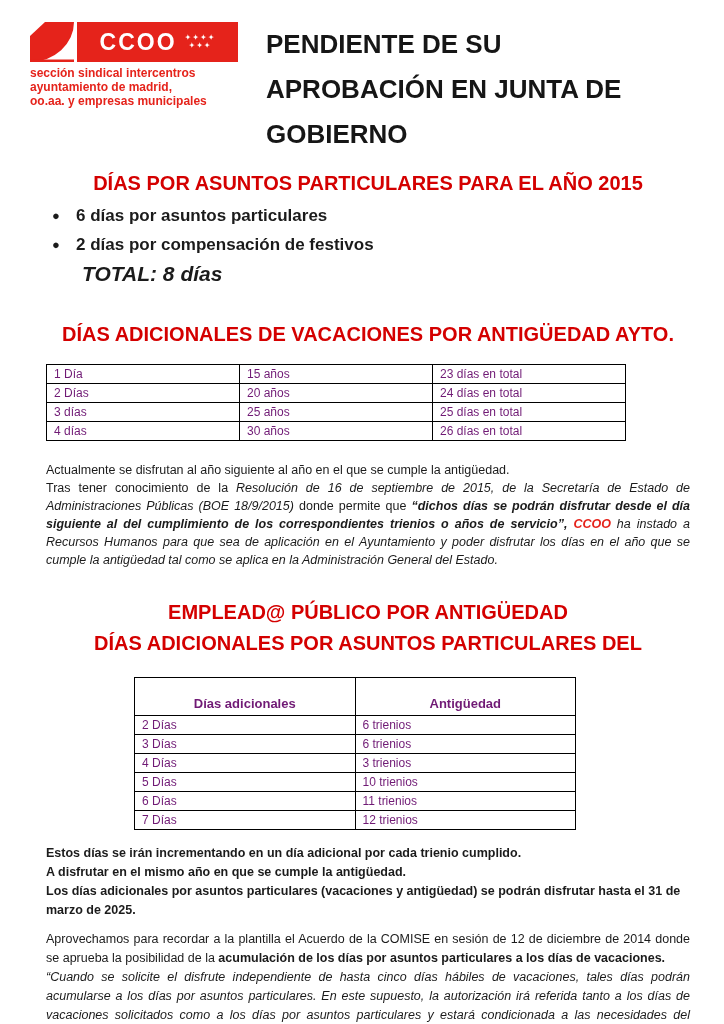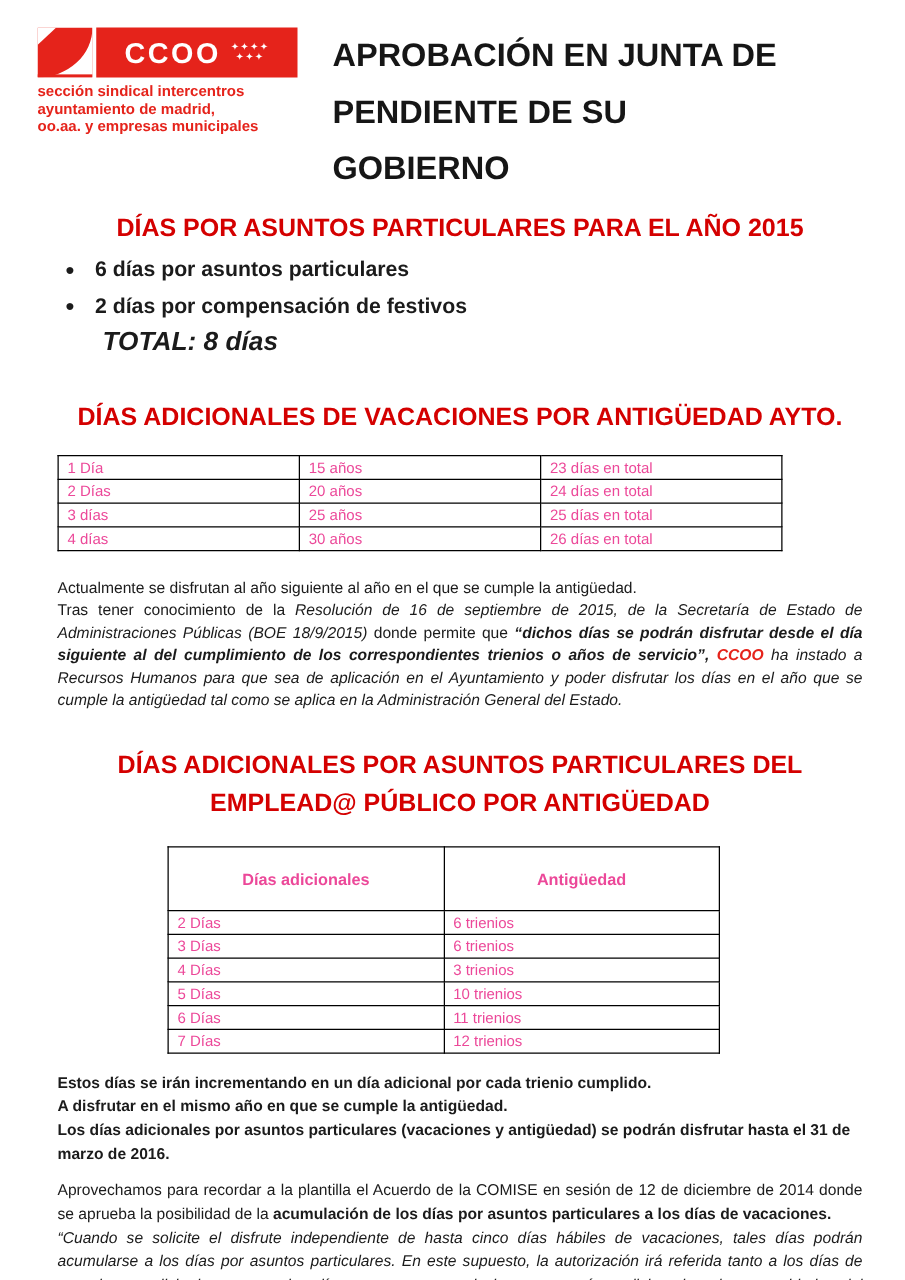--- a/index.html
+++ b/index.html
@@ -43,29 +43,29 @@
   }
   .h1{margin-top:14px;}
   .h2{margin-top:34px;}
   .h3{margin-top:28px;line-height:31px;}
 
   .bullet-line{display:flex;font-weight:bold;font-size:17px;line-height:29px;margin-top:0;}
   .bullets{margin-top:6px;padding-left:6px;}
   .dot{width:24px;flex:none;text-align:left;font-size:13px;}
   .total-line{font-weight:bold;font-size:21px;line-height:29px;padding-left:30px;font-style:italic;}
 
-  table{border-collapse:collapse;font-size:12px;color:#ec4899;}
+  table{border-collapse:collapse;font-size:12px;color:#701a75;}
   td,th{border:1px solid var(--tborder);padding:1px 7px;line-height:16px;}
 
   .t1{margin-top:18px;width:580px;table-layout:fixed;}
   .t1 td{height:16px;}
 
   .t2{margin-top:18px;margin-left:88px;width:442px;table-layout:fixed;}
   .t2 th{
-    height:33px;font-size:13px;font-weight:bold;text-align:center;vertical-align:bottom;padding-bottom:16px;
+    height:33px;font-size:13px;font-weight:bold;text-align:center;vertical-align:bottom;padding-bottom:3px;
   }
   .t2 td{height:16px;}
   .t2 td.c2{text-align:left;}
 
   .para{font-size:12.5px;line-height:18px;text-align:justify;}
   .para-1{margin-top:20px;}
   .it{font-style:italic;}
   .bi{font-weight:bold;font-style:italic;}
   .red-bi{color:var(--brand);font-weight:bold;font-style:italic;}
   .b{font-weight:bold;}
@@ -98,22 +98,22 @@
           </span>
         </div>
       </div>
       <div class="tagline">
         <div>sección sindical intercentros</div>
         <div>ayuntamiento de madrid,</div>
         <div>oo.aa. y empresas municipales</div>
       </div>
     </div>
     <div class="doc-title">
+      <div>PENDIENTE DE SU</div>
       <div>APROBACIÓN EN JUNTA DE</div>
-      <div>PENDIENTE DE SU</div>
       <div>GOBIERNO</div>
     </div>
   </div>
 
   <div class="content">
 
     <div class="h-red h1">DÍAS POR ASUNTOS PARTICULARES PARA EL AÑO 2015</div>
     <div class="bullets">
       <div class="bullet-line">
         <span class="dot">●</span>
@@ -152,22 +152,22 @@
         </tr>
       </tbody>
     </table>
 
     <div class="para para-1">
       <div>Actualmente se disfrutan al año siguiente al año en el que se cumple la antigüedad.</div>
       <div><span>Tras tener conocimiento de la </span><span class="it">Resolución de 16 de septiembre de 2015, de la Secretaría de Estado de Administraciones Públicas (BOE 18/9/2015)</span><span> donde permite que </span><span class="bi">“dichos días se podrán disfrutar desde el día siguiente al del cumplimiento de los correspondientes trienios o años de servicio”, </span><span class="red-bi">CCOO</span><span class="it"> ha instado a Recursos Humanos para que sea de aplicación en el Ayuntamiento y poder disfrutar los días en el año que se cumple la antigüedad tal como se aplica en la Administración General del Estado.</span></div>
     </div>
 
     <div class="h-red h3">
+      <div>EMPLEAD@  PÚBLICO POR ANTIGÜEDAD</div>
       <div>DÍAS ADICIONALES POR ASUNTOS PARTICULARES DEL</div>
-      <div>EMPLEAD@  PÚBLICO POR ANTIGÜEDAD</div>
     </div>
 
     <table class="t2">
       <thead>
         <tr>
           <th>Días adicionales</th>
           <th>Antigüedad</th>
         </tr>
       </thead>
       <tbody>
@@ -194,21 +194,21 @@
         <tr>
           <td>7 Días</td>
           <td class="c2">12 trienios</td>
         </tr>
       </tbody>
     </table>
 
     <div class="bold-block">
       <div>Estos días se irán incrementando en un día adicional por cada trienio cumplido.</div>
       <div>A disfrutar en el mismo año en que se cumple la antigüedad.</div>
-      <div>Los días adicionales por asuntos particulares (vacaciones y antigüedad) se podrán disfrutar hasta el 31 de marzo de 2016.</div>
+      <div>Los días adicionales por asuntos particulares (vacaciones y antigüedad) se podrán disfrutar hasta el 31 de marzo de 2025.</div>
     </div>
 
     <div class="final-block">
       <div class="para"><span>Aprovechamos para recordar a la plantilla el Acuerdo de la COMISE en sesión de 12 de diciembre de 2014 donde se aprueba la posibilidad de la </span><span class="b">acumulación de los días por asuntos particulares a los días de vacaciones.</span></div>
       <div class="para it">“Cuando se solicite el disfrute independiente de hasta cinco días hábiles de vacaciones, tales días podrán acumularse a los días por asuntos particulares. En este supuesto, la autorización irá referida tanto a los días de vacaciones solicitados como a los días por asuntos particulares y estará condicionada a las necesidades del servicio en esas fechas”.</div>
     </div>
 
   </div>
 </div>
 

